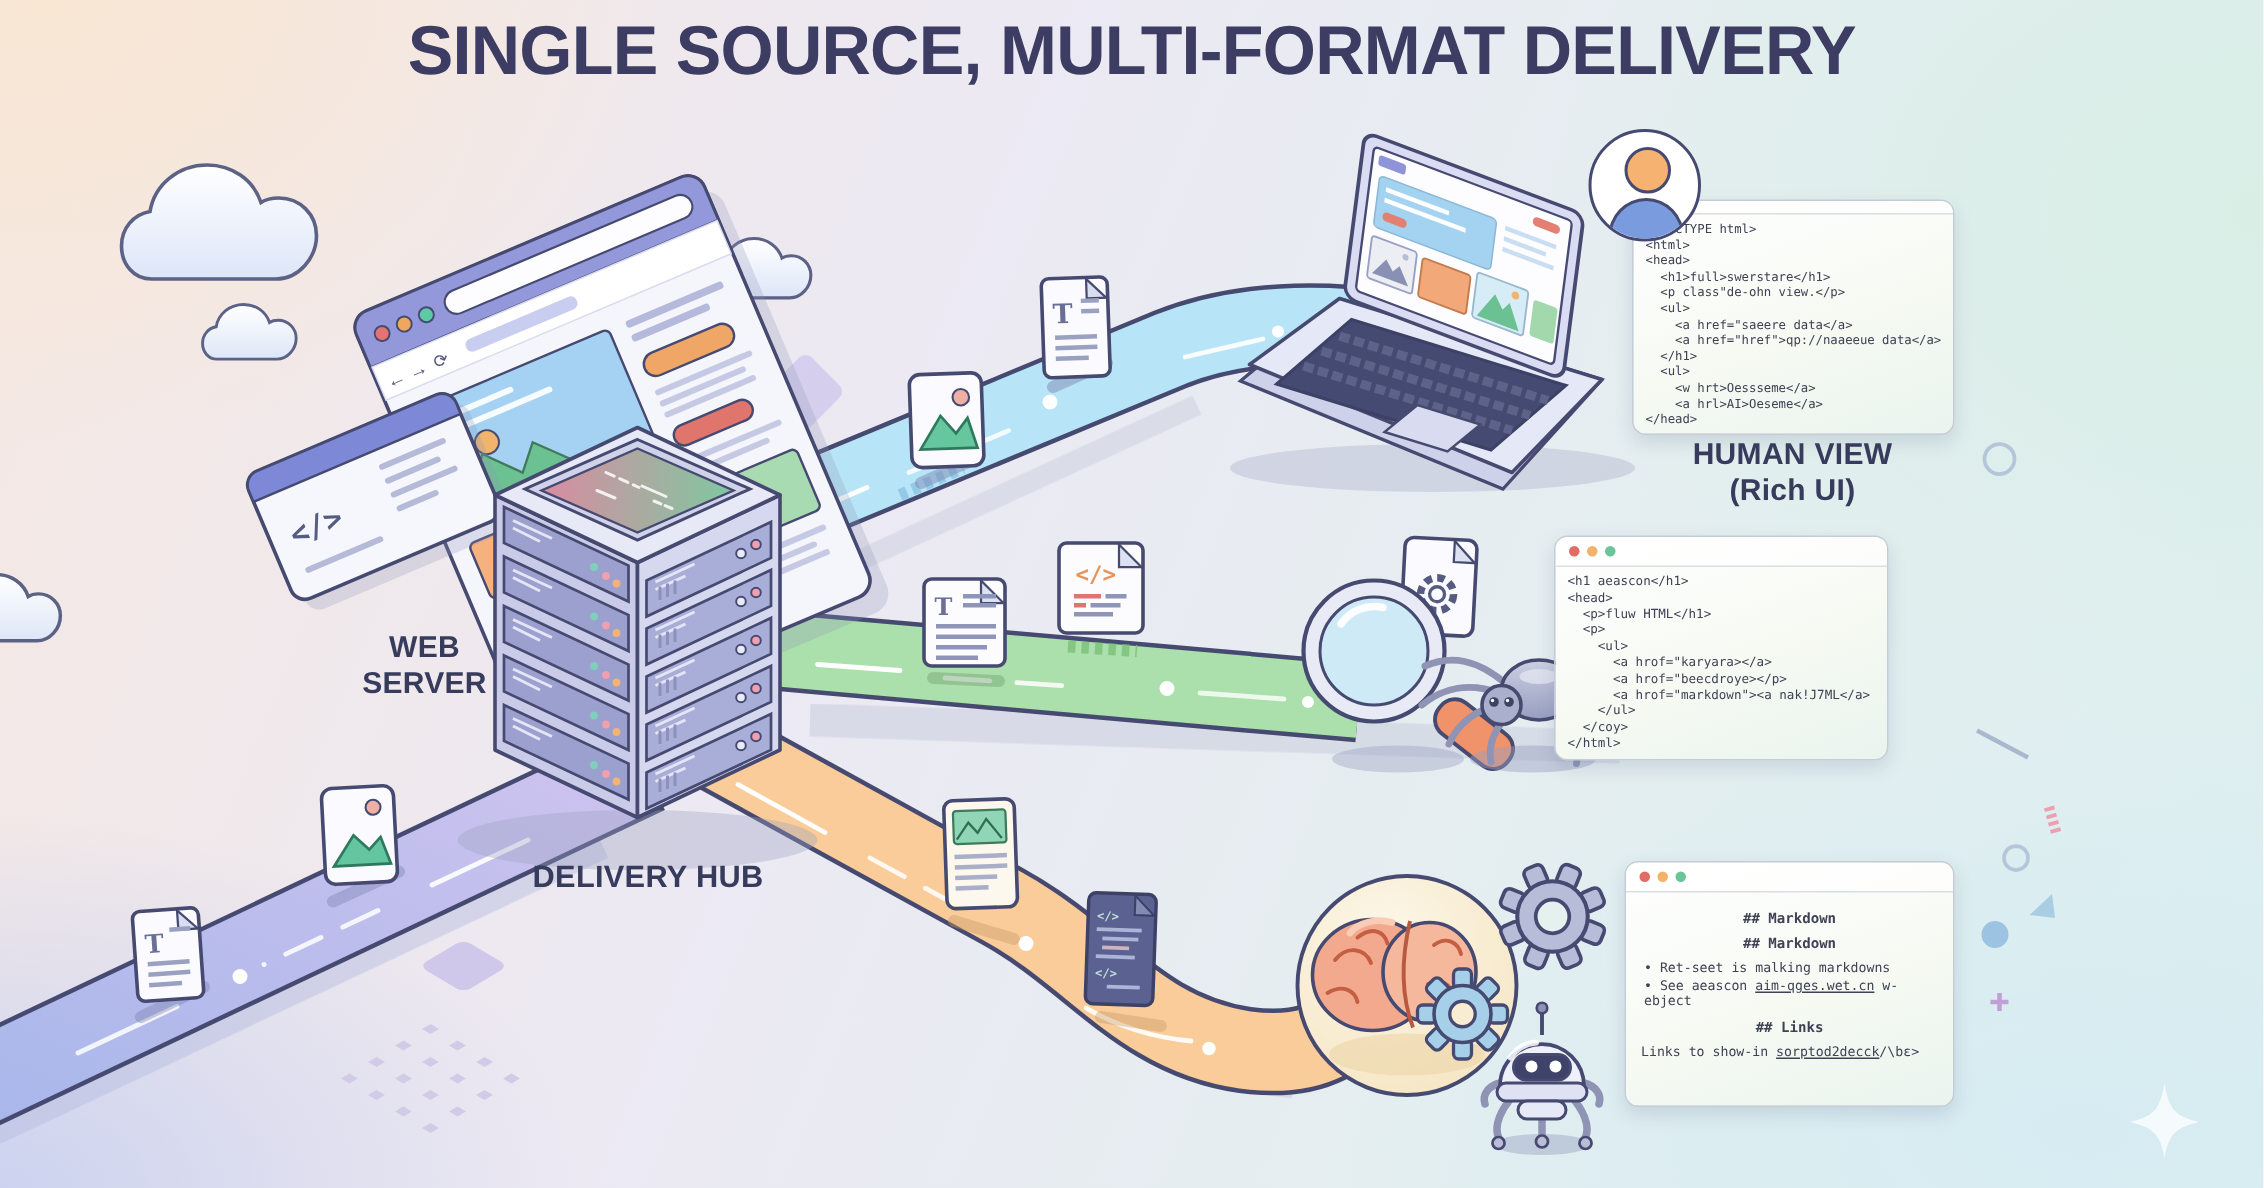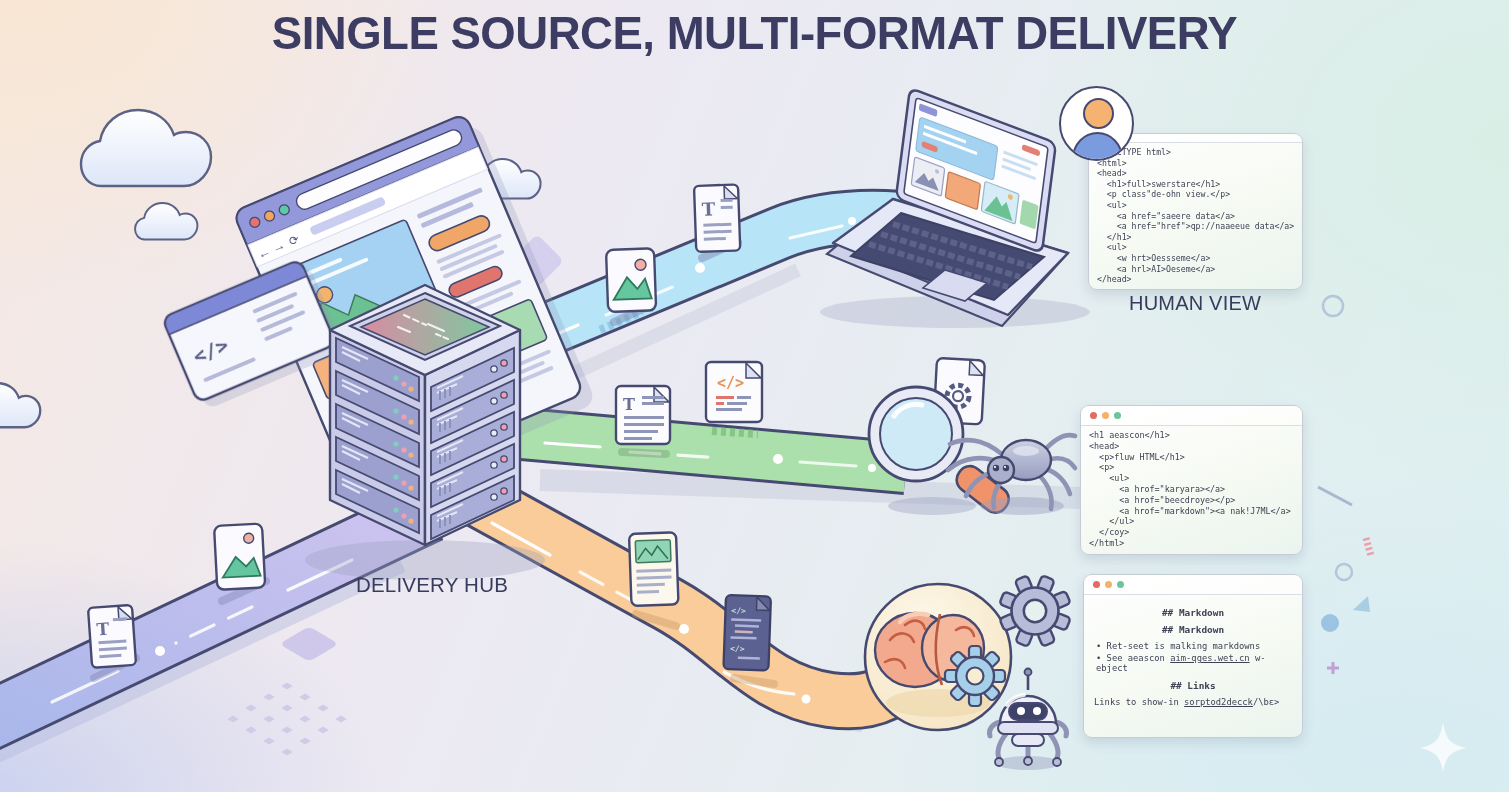--- a/index.html
+++ b/index.html
@@ -7,21 +7,21 @@
     font-family:"Liberation Sans",sans-serif;
     background:
       radial-gradient(ellipse 700px 500px at 2% 0%, #f9e7d4 0%, rgba(249,231,212,0) 60%),
       radial-gradient(ellipse 800px 600px at 100% 18%, #d9efe6 0%, rgba(217,239,230,0) 60%),
       radial-gradient(ellipse 900px 500px at 92% 95%, #d6ecf2 0%, rgba(214,236,242,0) 55%),
       radial-gradient(ellipse 700px 450px at 0% 100%, #ccd3f0 0%, rgba(204,211,240,0) 55%),
       linear-gradient(112deg,#f5e8e2 0%, #ece9f3 38%, #e4eef0 68%, #ddeff0 100%);}
   #art{position:absolute;left:0;top:0;z-index:1;}
   .title{position:absolute;top:6px;left:0;right:0;text-align:center;z-index:2;
     font-size:46px;font-weight:800;letter-spacing:-.5px;color:#3d3d63;transform:scaleX(.99);}
-  .label{position:absolute;z-index:2;text-align:center;color:#373c5d;font-weight:400;
+  .label{position:absolute;z-index:2;text-align:center;color:#373c5d;font-weight:700;
     font-size:20px;line-height:24px;letter-spacing:.2px;}
   .panel{position:absolute;z-index:2;border:1.6px solid #c6ccd6;border-radius:9px;overflow:hidden;
     background:linear-gradient(160deg,#ffffff 0%,#f6faf3 55%,#eaf4ee 100%);
     box-shadow:0 5px 12px rgba(90,100,140,.18);}
   .phead{height:20px;border-bottom:1.2px solid #d9dee6;background:rgba(255,255,255,.6);
     display:flex;align-items:center;gap:5px;padding:0 9px;box-sizing:border-box;}
   .phead.thin{height:9px;}
   .tdot{width:7px;height:7px;border-radius:50%;}
   .code{font-family:"DejaVu Sans Mono",monospace;color:#3f4254;padding:4px 8px;white-space:pre;}
   .p1 .code{font-size:8.2px;line-height:10.6px;}
@@ -537,31 +537,36 @@
     <rect x="1012" y="734" width="32" height="12" rx="6" fill="#e7e9f6" stroke="#464a70" stroke-width="2"></rect>
     <rect x="1009" y="703" width="38" height="17" rx="8.5" fill="#3f4369" stroke="#464a70" stroke-width="2"></rect>
     <circle cx="1021" cy="711" r="4" fill="#fff"></circle>
         <circle cx="1037" cy="711" r="4" fill="#fff"></circle>
     <path d="M 1007 705 A 23 23 0 0 1 1024 695" stroke="#fff" stroke-width="4" fill="none" stroke-linecap="round" opacity=".85"></path>
   </g>
 </svg>
 
 <div class="title">SINGLE SOURCE, MULTI-FORMAT DELIVERY</div>
 
+<div class="label" style="left:198px;top:420px;width:170px;">
+  <div>WEB</div>
+  <div>SERVER</div>
+</div>
 <div class="label" style="left:342px;top:573px;width:180px;font-size:20.5px;">DELIVERY HUB</div>
 
 <div class="panel p1" style="left:1088px;top:133px;width:213px;height:155px;">
   <div class="phead thin"></div>
   <div class="code"><div>&lt;!DOCTYPE html&gt;</div><div>&lt;html&gt;</div><div>&lt;head&gt;</div><div>  &lt;h1&gt;full&gt;swerstare&lt;/h1&gt;</div><div>  &lt;p class"de-ohn view.&lt;/p&gt;</div><div>  &lt;ul&gt;</div><div>    &lt;a href="saeere data&lt;/a&gt;</div><div>    &lt;a href="href"&gt;qp://naaeeue data&lt;/a&gt;</div><div>  &lt;/h1&gt;</div><div>  &lt;ul&gt;</div><div>    &lt;w hrt&gt;Oessseme&lt;/a&gt;</div><div>    &lt;a hrl&gt;AI&gt;Oeseme&lt;/a&gt;</div><div>&lt;/head&gt;</div></div>
 </div>
 <div class="label" style="left:1090px;top:291px;width:210px;">
   <div>HUMAN VIEW</div>
-</div>
-
-<div class="panel p2" style="left:1080px;top:357px;width:221px;height:148px;margin-top:48px;">
+  <div>(Rich UI)</div>
+</div>
+
+<div class="panel p2" style="left:1036px;top:357px;width:221px;height:148px;">
   <div class="phead">
     <span class="tdot" style="background:#e06c63"></span>
     <span class="tdot" style="background:#f2b26a"></span>
     <span class="tdot" style="background:#6cc59a"></span>
   </div>
   <div class="code"><div>&lt;h1 aeascon&lt;/h1&gt;</div><div>&lt;head&gt;</div><div>  &lt;p&gt;fluw HTML&lt;/h1&gt;</div><div>  &lt;p&gt;</div><div>    &lt;ul&gt;</div><div>      &lt;a hrof="karyara&gt;&lt;/a&gt;</div><div>      &lt;a hrof="beecdroye&gt;&lt;/p&gt;</div><div>      &lt;a hrof="markdown"&gt;&lt;a nak!J7ML&lt;/a&gt;</div><div>    &lt;/ul&gt;</div><div>  &lt;/coy&gt;</div><div>&lt;/html&gt;</div></div>
 </div>
 
 <div class="panel p3" style="left:1083px;top:574px;width:218px;height:162px;">
   <div class="phead">

